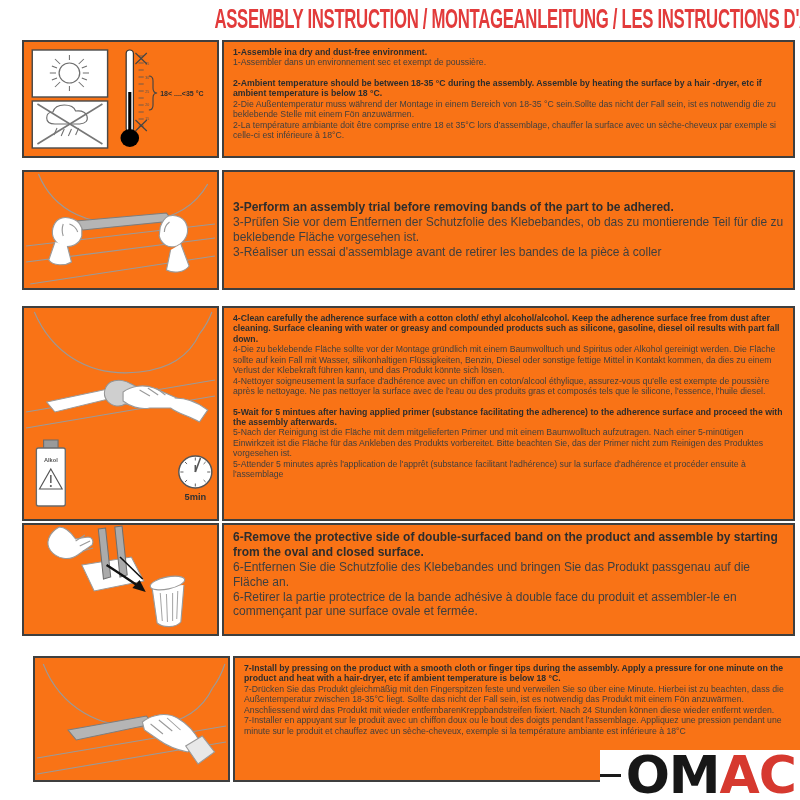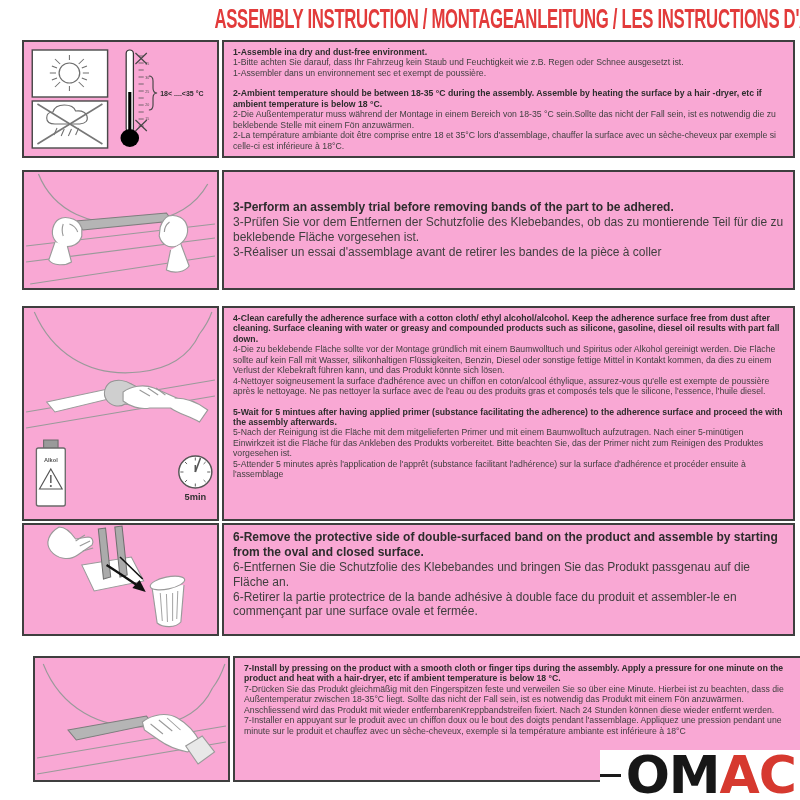--- a/index.html
+++ b/index.html
@@ -9,21 +9,21 @@
   }
   
   .title-wrap { position:absolute; left:0; top:4px; width:800px; text-align:center; }
   .title {
     display:inline-block; white-space:nowrap;
     font-size:27px; font-weight:bold; letter-spacing:-0.5px;
     color:#e23b3b; transform:scaleX(0.62); transform-origin:50% 50%;
   }
   
   .cell {
-    position:absolute; box-sizing:border-box; background:#f9a8d4;
+    position:absolute; box-sizing:border-box; background:#f97316;
     border:2px solid #3f3f3f; overflow:hidden;
   }
   .img-cell { left:22px; width:197px; }
   .txt-cell { left:222px; width:573px; padding:5px 9px; color:#3a3a3a; }
   .r1 { top:40px;  height:118px; }
   .r2 { top:170px; height:120px; }
   .r3 { top:306px; height:215px; }
   .r4 { top:523px; height:113px; }
   .r5 { top:656px; height:126px;margin-left:11px; }
   .txt-cell .instr p { margin:0; }
@@ -122,21 +122,20 @@
             <line x1="119" y1="78" x2="108" y2="89"></line>
         </g>
         <path d="M121,34 Q125,34 125,39 L125,46 Q125,51 129,51 Q125,51 125,56 L125,63 Q125,68 121,68" fill="none" stroke="#444" stroke-width="1.1"></path>
         <text x="132" y="54" font-size="6.8" font-weight="bold" fill="#2f2f2f">18&lt; ....&lt;35 °C</text>
       </g>
     </svg>
   </div>
   <div class="cell txt-cell small r1">
       <div class="instr">
         <p class="en b">1-Assemble ina dry and dust-free environment.</p>
-        <p class="de r">1-Bitte achten Sie darauf, dass Ihr Fahrzeug kein Staub und Feuchtigkeit wie z.B. Regen oder Schnee ausgesetzt ist.</p>
         <p class="fr r">1-Assembler dans un environnement sec et exempt de poussière.</p>
       </div>
       <div class="instr">
         <p class="en b">2-Ambient temperature should be between 18-35 °C  during the assembly. Assemble by heating the surface by a hair -dryer, etc if ambient temperature is below 18 °C.</p>
         <p class="de r">2-Die Außentemperatur muss während der Montage in einem Bereich von 18-35 °C  sein.Sollte das nicht der Fall sein, ist es notwendig die zu beklebende Stelle mit einem Fön anzuwärmen.</p>
         <p class="fr r">2-La température ambiante doit être comprise entre 18 et 35°C lors d'assemblage, chauffer la surface avec un sèche-cheveux par exemple si celle-ci est inférieure à 18°C.</p>
       </div>
     </div>
 
   <div class="cell img-cell r2">

